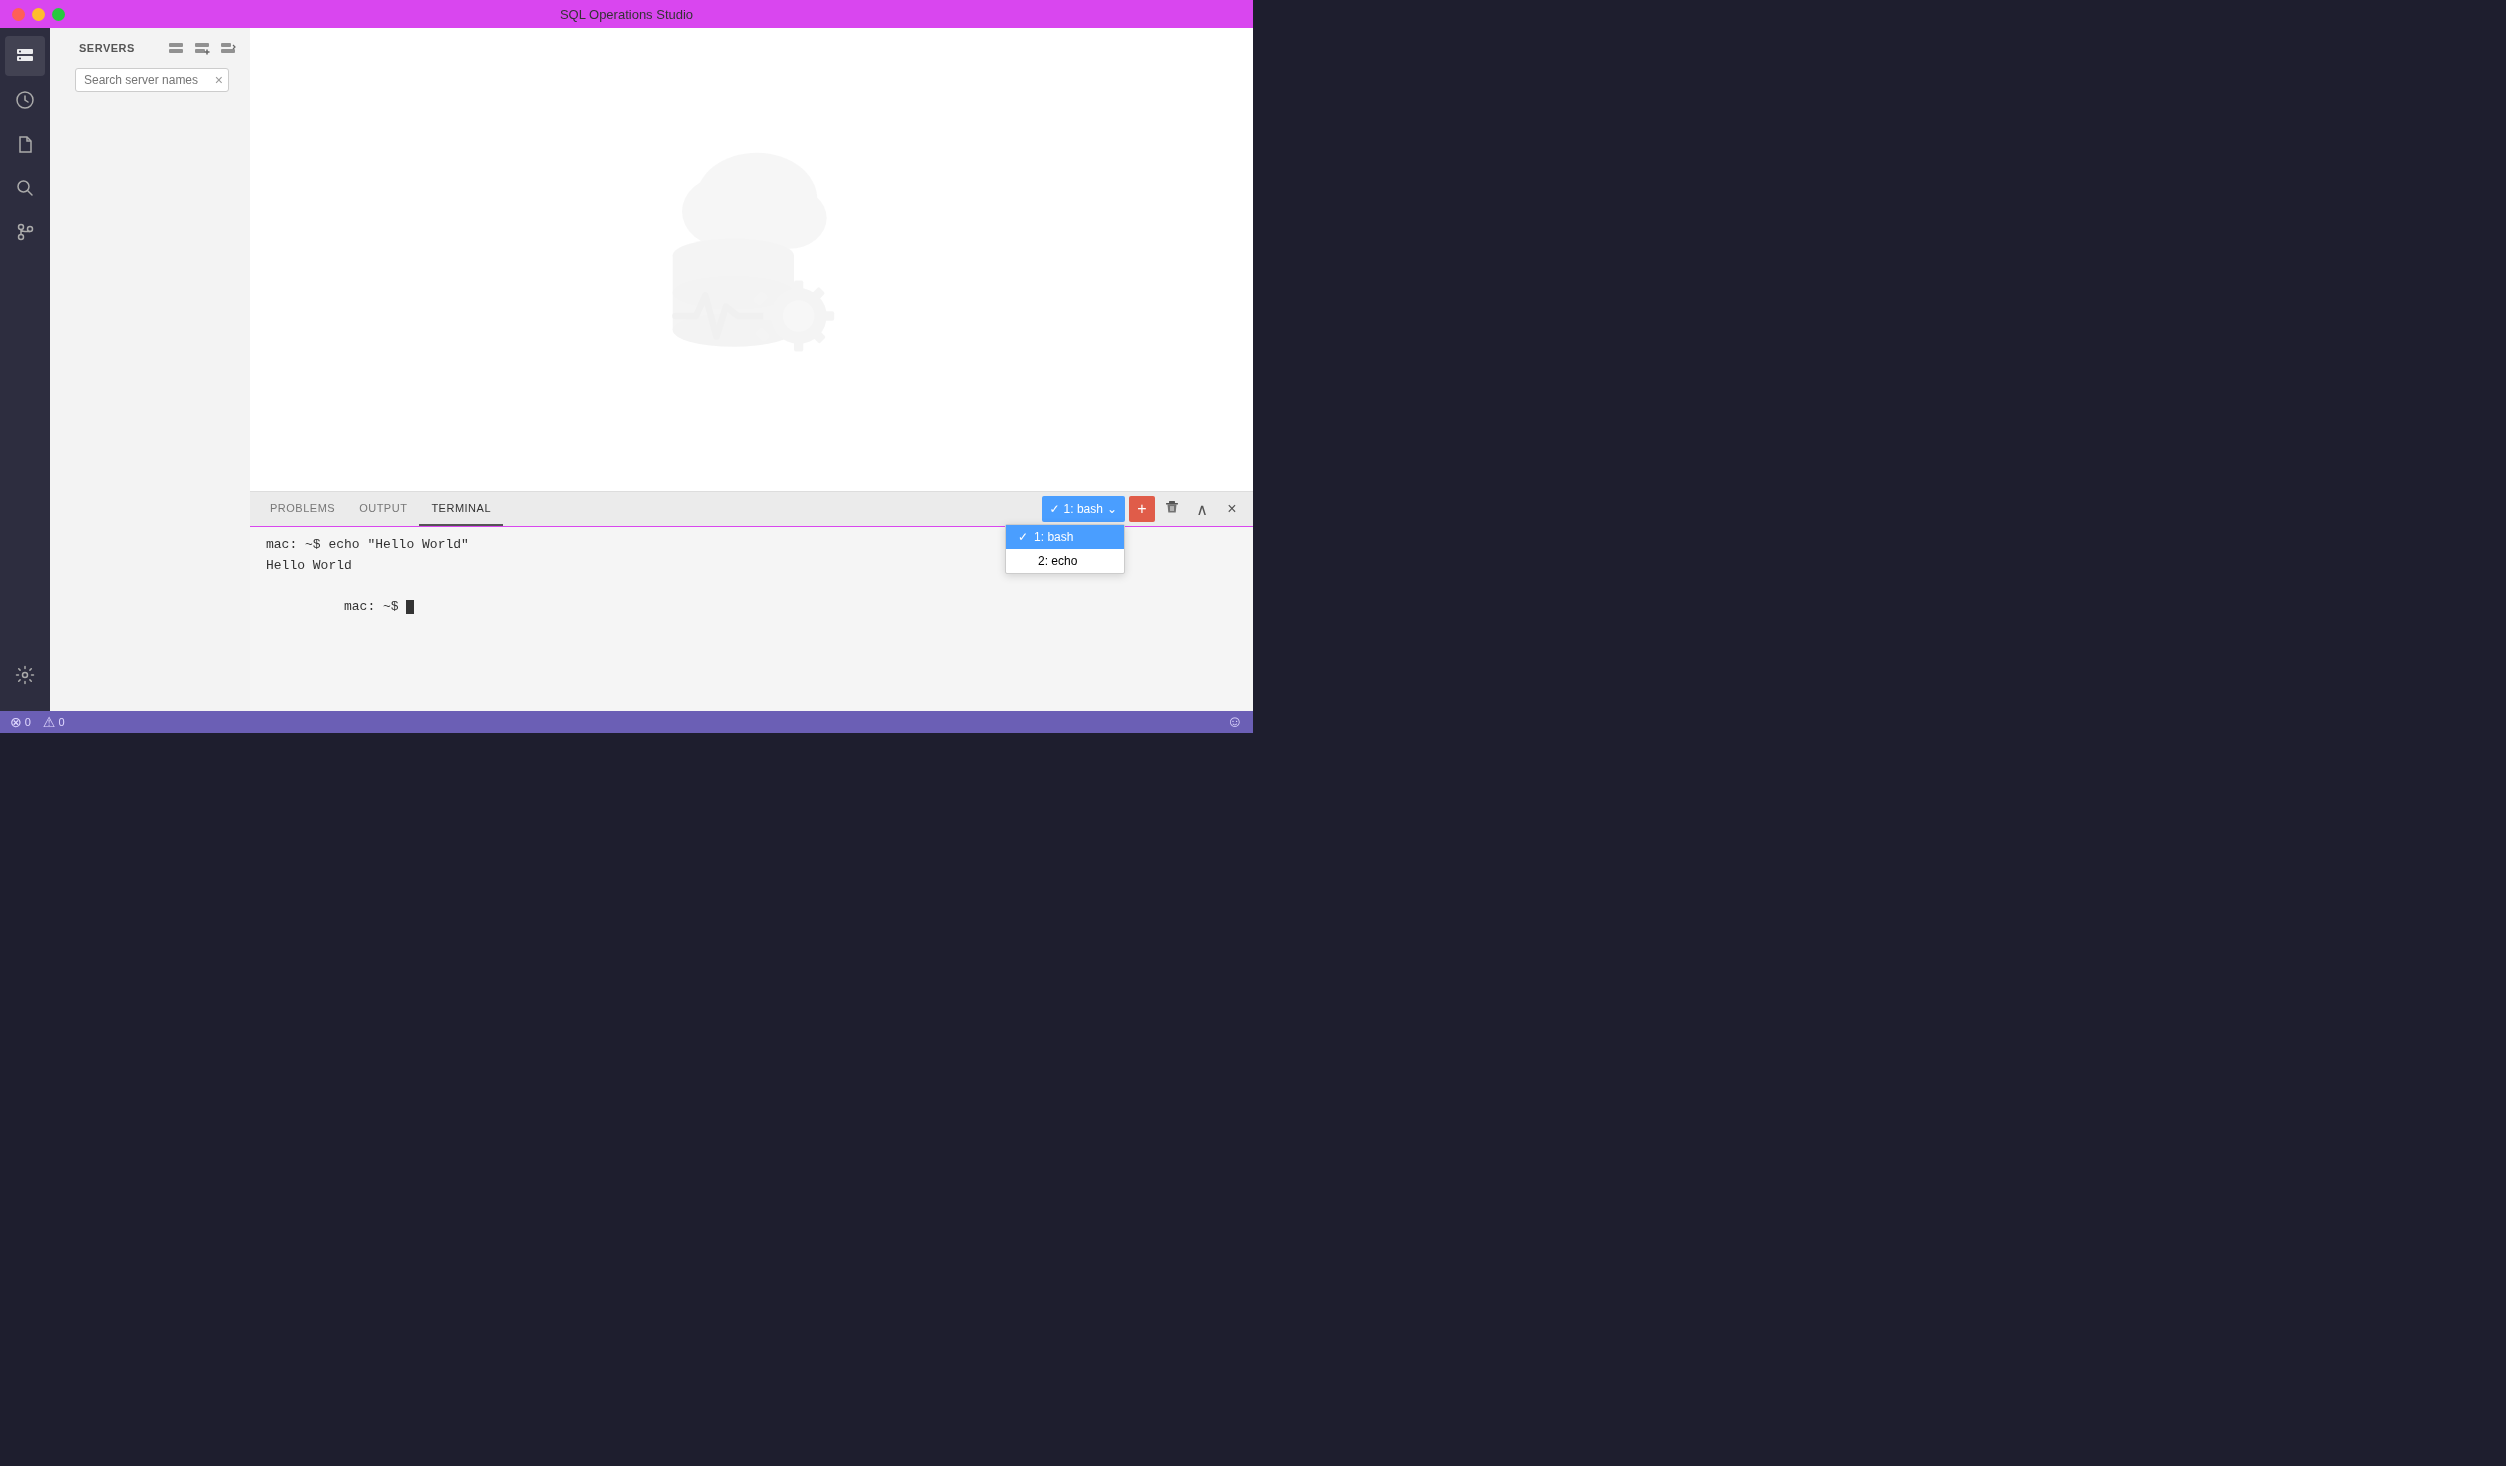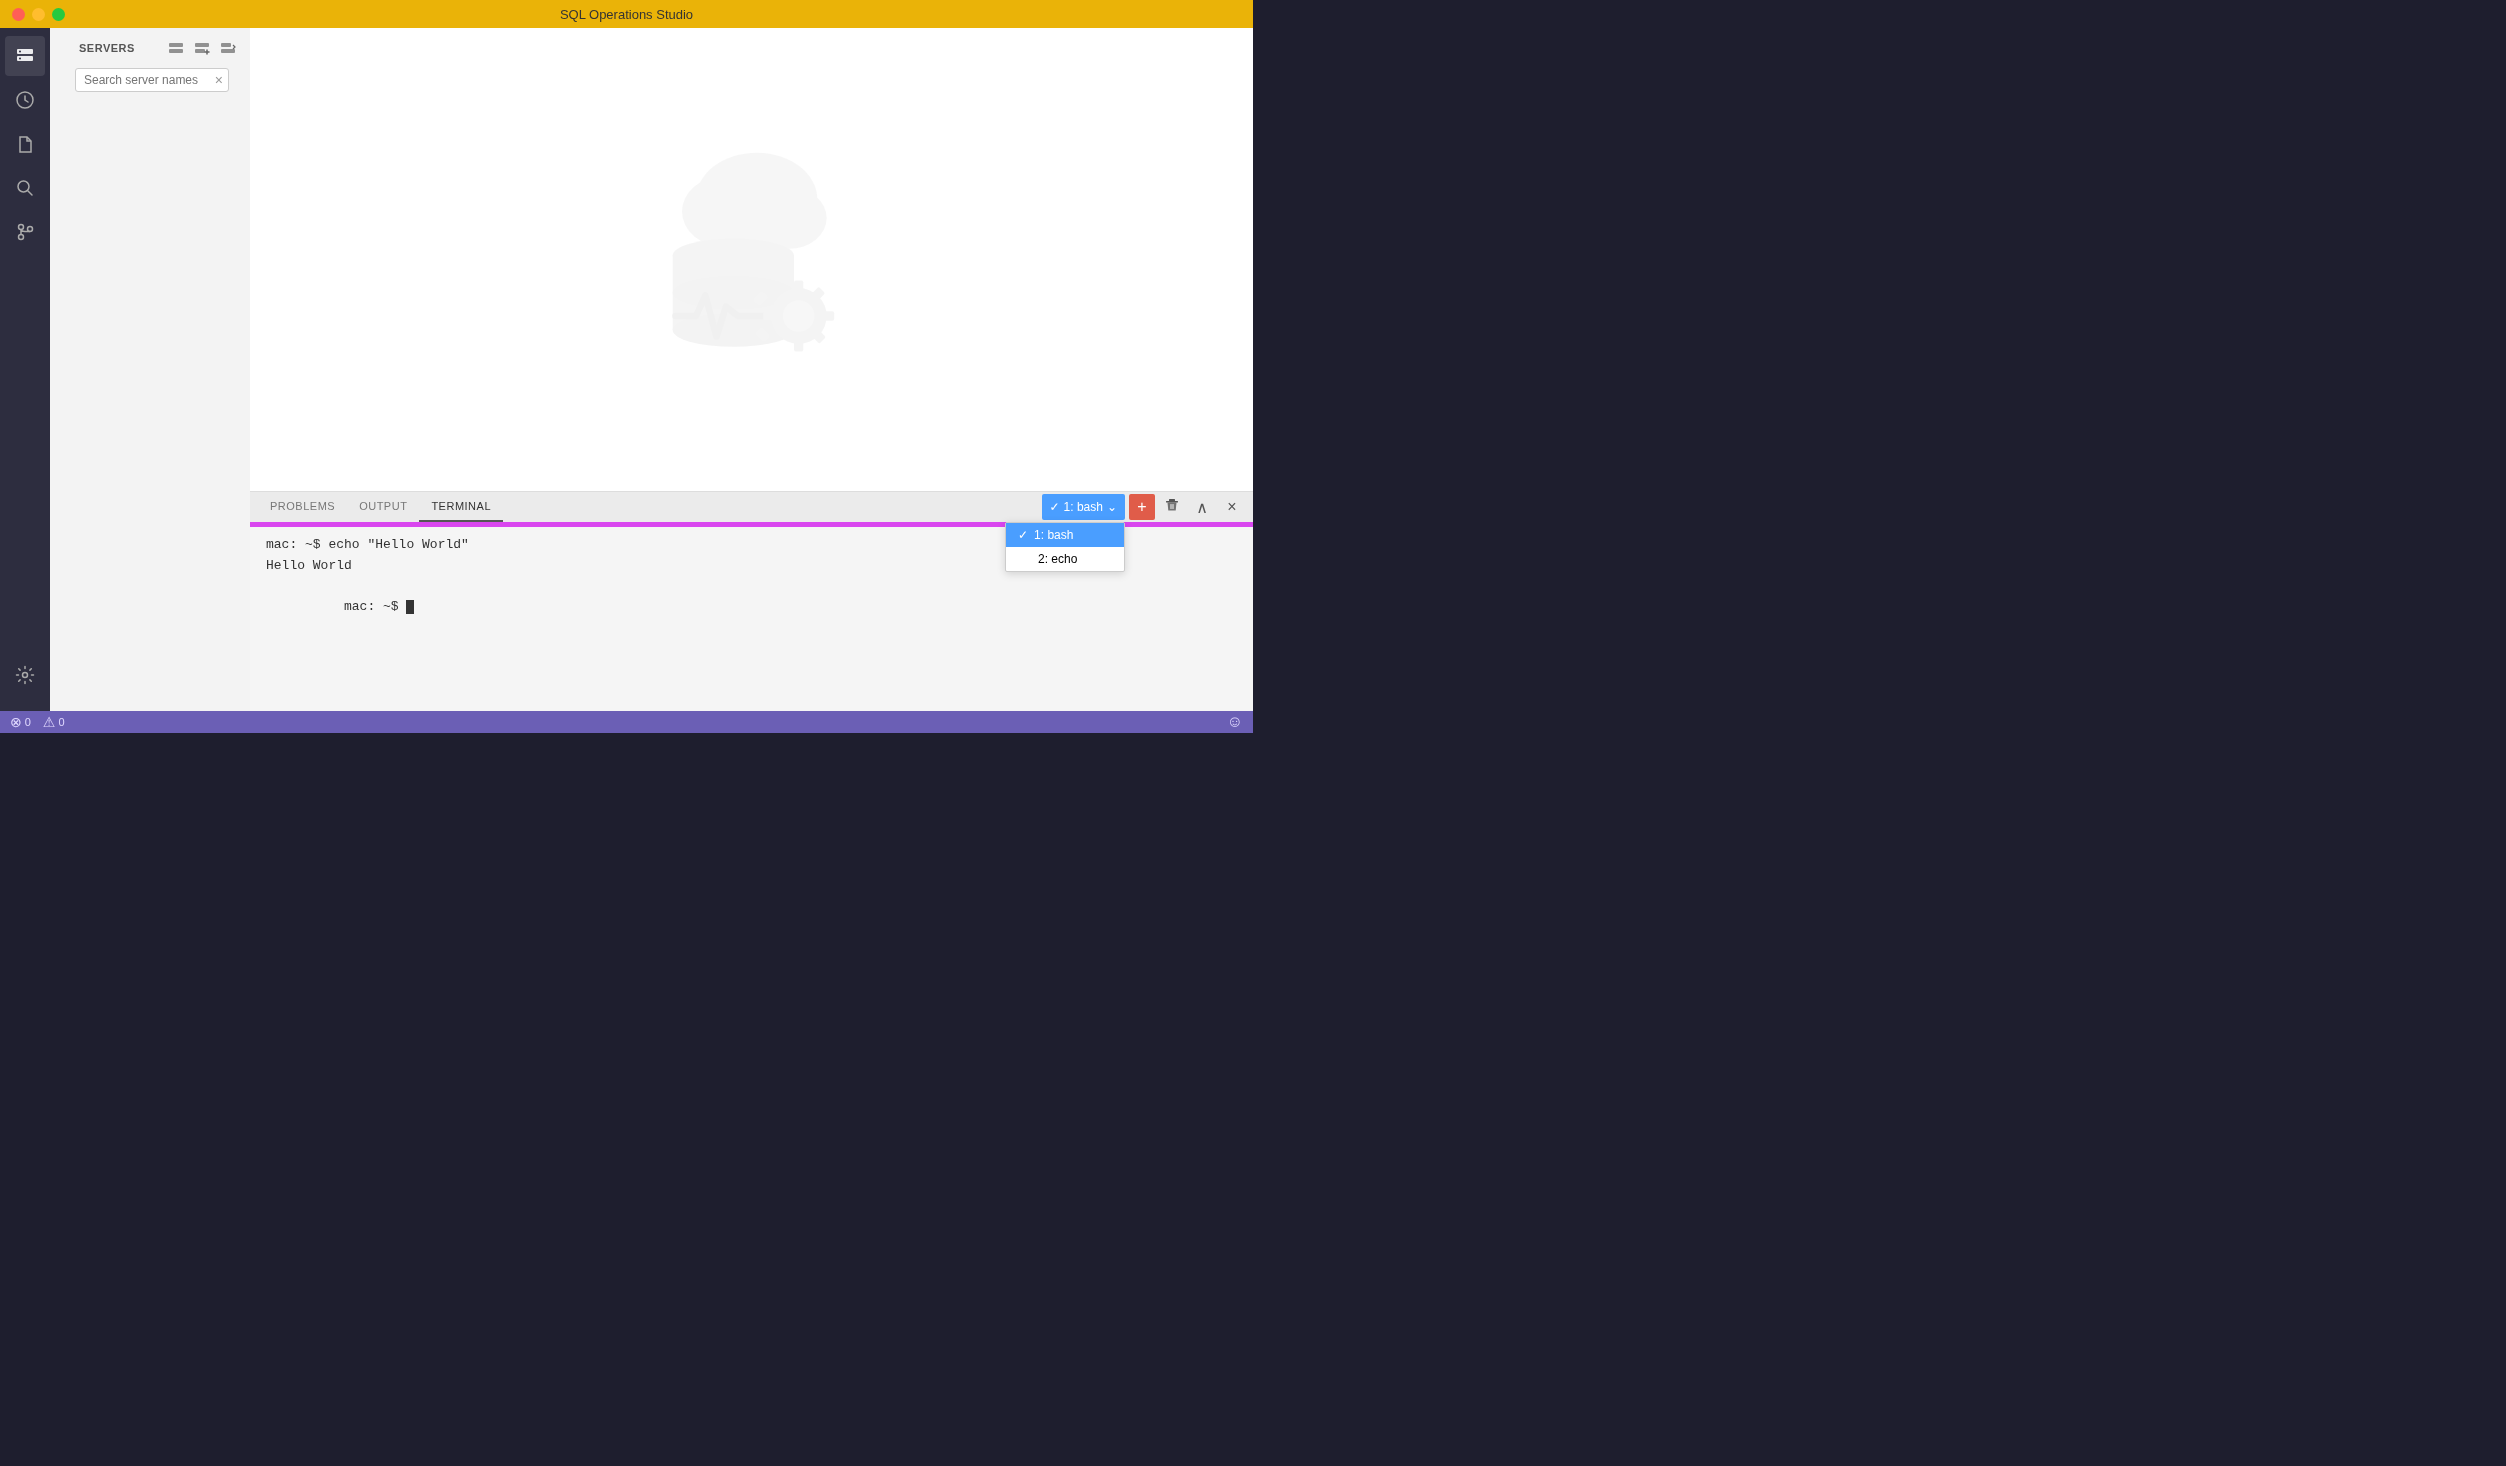--- a/index.html
+++ b/index.html
@@ -10,21 +10,21 @@
       font-size: 12px;
       background: #1e1e2e;
       overflow: hidden;
       display: flex;
       flex-direction: column;
     }
 
     
     .titlebar {
       height: 28px;
-      background: #eab308;
+      background: #d946ef;
       display: flex;
       align-items: center;
       justify-content: center;
       position: relative;
       flex-shrink: 0;
     }
     .titlebar-title {
       font-size: 13px;
       color: #333;
       font-weight: 500;
@@ -185,21 +185,21 @@
       display: flex;
       flex-direction: column;
       flex-shrink: 0;
       position: relative;
     }
 
     .panel-tabs {
       display: flex;
       align-items: center;
       background: #ebebeb;
-      border-bottom: 5px solid #d946ef;
+      border-bottom: 1px solid #d946ef;
       padding: 0 8px;
       height: 35px;
       flex-shrink: 0;
     }
     .panel-tab {
       padding: 0 12px;
       height: 100%;
       display: flex;
       align-items: center;
       font-size: 11px;

